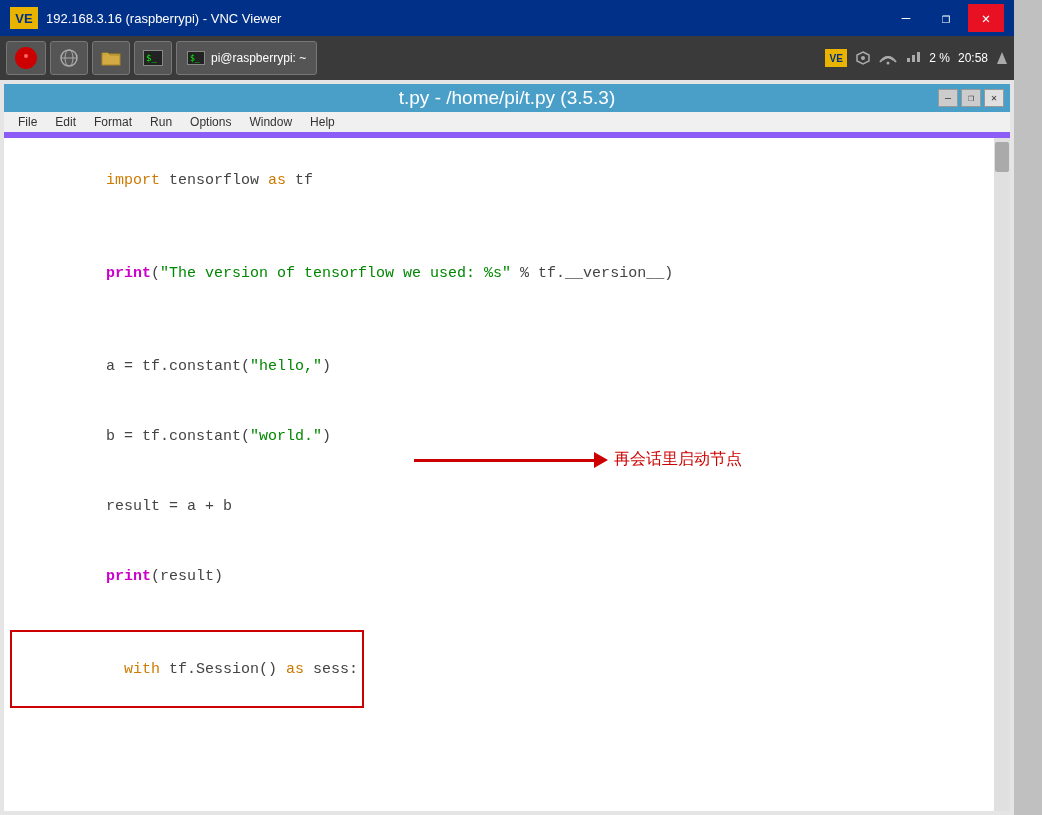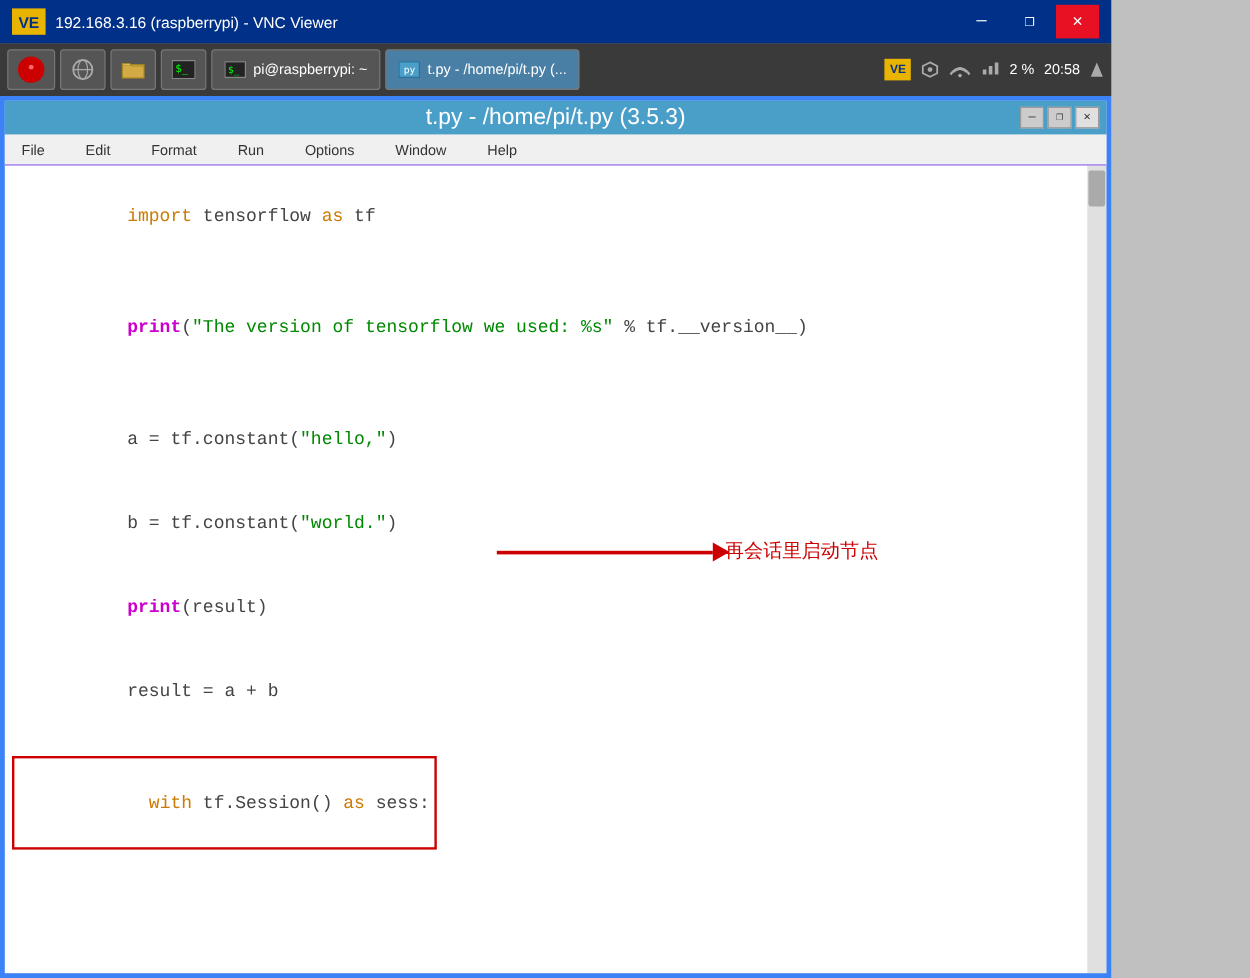--- a/index.html
+++ b/index.html
@@ -1,22 +1,22 @@
 <!DOCTYPE html>
 <html><head>
   <meta charset="utf-8">
   <style>
     * { margin: 0; padding: 0; box-sizing: border-box; }
     body { font-family: 'Courier New', monospace; background: #c0c0c0; width: 1042px; height: 815px; overflow: hidden; }
 
     
     .vnc-window {
-      width: 926px;
+      width: 1014px;
       height: 815px;
-      background: #3b82f6;
+      background: #e5e5e5;
       display: flex;
       flex-direction: column;
       justify-content: center;
     }
 
     
     .vnc-titlebar {
       height: 36px;
       background: #003087;
       display: flex;
@@ -169,25 +169,25 @@
       cursor: pointer;
       font-size: 10px;
       color: #333;
     }
     .inner-btn.close-inner { background: #e0e0e0; }
 
     
     .menu-bar {
       height: 26px;
       background: #f0f0f0;
-      border-bottom: 1px solid #8b5cf6;
+      border-bottom: 6px solid #8b5cf6;
       display: flex;
       align-items: center;
       padding: 0 6px;
-      gap: 18px;
+      gap: 2px;
       flex-shrink: 0;
     }
     .menu-item {
       padding: 2px 8px;
       font-family: sans-serif;
       font-size: 12px;
       color: #333;
       cursor: pointer;
       border-radius: 2px;
     }
@@ -272,24 +272,20 @@
         <path d="M1 4 L1 3 L7 3 L9 5 L19 5" fill="#e8cc66" stroke="#aa8822" stroke-width="1"></path>
       </svg>
     </div>
     <div class="taskbar-btn">
       <div class="terminal-icon" style="width:20px;height:16px;background:#222;border:1px solid #888;color:#0f0;font-size:9px;display:flex;align-items:center;padding-left:2px;font-family:monospace;">$_</div>
     </div>
     <div class="taskbar-app">
       <div style="width:18px;height:14px;background:#222;border:1px solid #888;color:#0f0;font-size:8px;display:flex;align-items:center;padding-left:2px;font-family:monospace;">$_</div>
       <span>pi@raspberrypi: ~</span>
     </div>
-    <div class="taskbar-app" style="background:#4a7fa5;">
-      <div style="width:18px;height:14px;background:#4a9fc9;border:1px solid #2a6f9a;color:white;font-size:8px;display:flex;align-items:center;justify-content:center;font-family:monospace;">py</div>
-      <span>t.py - /home/pi/t.py (...</span>
-    </div>
     <div class="taskbar-spacer"></div>
     <div class="taskbar-right">
       <div class="vnc-logo-small">VE</div>
       <svg width="16" height="16" viewBox="0 0 16 16">
           <path d="M8 2 L14 5 L14 11 L8 14 L2 11 L2 5 Z" fill="none" stroke="#aaa" stroke-width="1.5"></path>
           <circle cx="8" cy="8" r="2" fill="#aaa"></circle>
         </svg>
       <svg width="18" height="16" viewBox="0 0 18 16">
           <path d="M1 12 Q9 2 17 12" fill="none" stroke="#aaa" stroke-width="2"></path>
           <path d="M3.5 10 Q9 4 14.5 10" fill="none" stroke="#aaa" stroke-width="2"></path>
@@ -342,24 +338,24 @@
           <span class="func-color">print</span><span class="normal">(</span><span class="string-green">"The version of tensorflow we used: %s"</span><span class="normal"> % tf.__version__)</span>
         </div>
         <div class="code-line">&nbsp;</div>
         <div class="code-line">
           <span class="normal">a = tf.constant(</span><span class="string-green">"hello,"</span><span class="normal">)</span>
         </div>
         <div class="code-line">
           <span class="normal">b = tf.constant(</span><span class="string-green">"world."</span><span class="normal">)</span>
         </div>
         <div class="code-line">
+          <span class="normal">result = a + b</span>
+        </div>
+        <div class="code-line">
           <span class="func-color">print</span><span class="normal">(result)</span>
-        </div>
-        <div class="code-line">
-          <span class="normal">result = a + b</span>
         </div>
         <div class="code-line">&nbsp;</div>
 
         
         <div style="position:relative; display:inline-block;">
           <div class="code-line">
             <span class="kw-orange">with</span><span class="normal"> tf.Session() </span><span class="kw-orange">as</span><span class="normal"> sess:</span>
           </div>
           <div style="position:absolute;top:-4px;left:-6px;right:-6px;bottom:-4px;border:2px solid #cc0000;pointer-events:none;"></div>
         </div>
@@ -369,21 +365,21 @@
           
         </div>
         
         
 
         
         <div style="position:absolute; top:310px; left:410px; display:flex; align-items:center; pointer-events:none;">
           <div style="width:180px;height:3px;background:#cc0000;position:relative;">
             <div style="position:absolute;right:-14px;top:50%;transform:translateY(-50%);width:0;height:0;border-top:8px solid transparent;border-bottom:8px solid transparent;border-left:14px solid #cc0000;"></div>
           </div>
-          <span style="color:#cc0000;font-family:Liberation Mono, monospace;font-size:16px;margin-left:10px;white-space:nowrap;">再会话里启动节点</span>
+          <span style="color:#cc0000;font-family:Liberation Mono, monospace;font-size:16px;margin-left:20px;white-space:nowrap;">再会话里启动节点</span>
         </div>
 
       </div>
       <div class="scrollbar-v">
         <div class="scrollbar-thumb"></div>
       </div>
     </div>
 
   </div>
 

